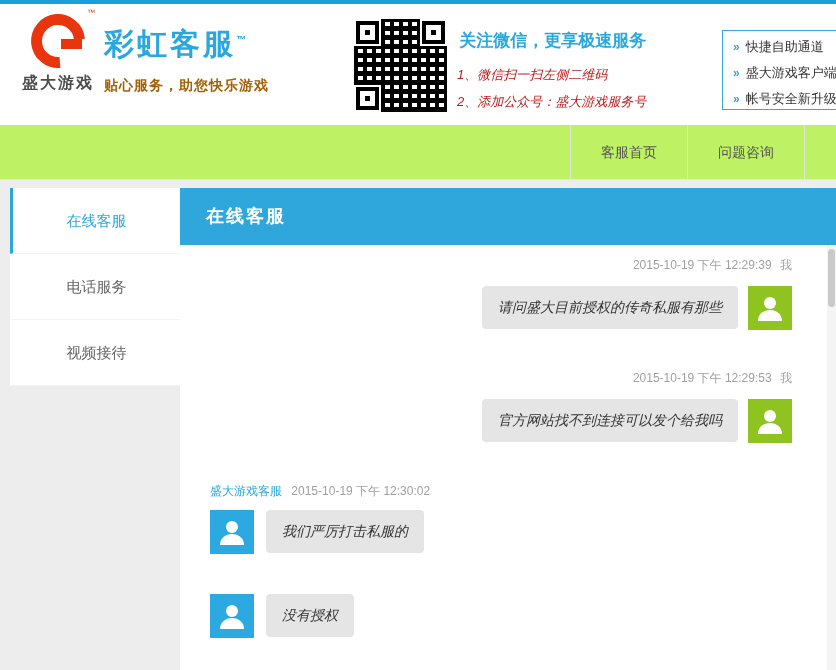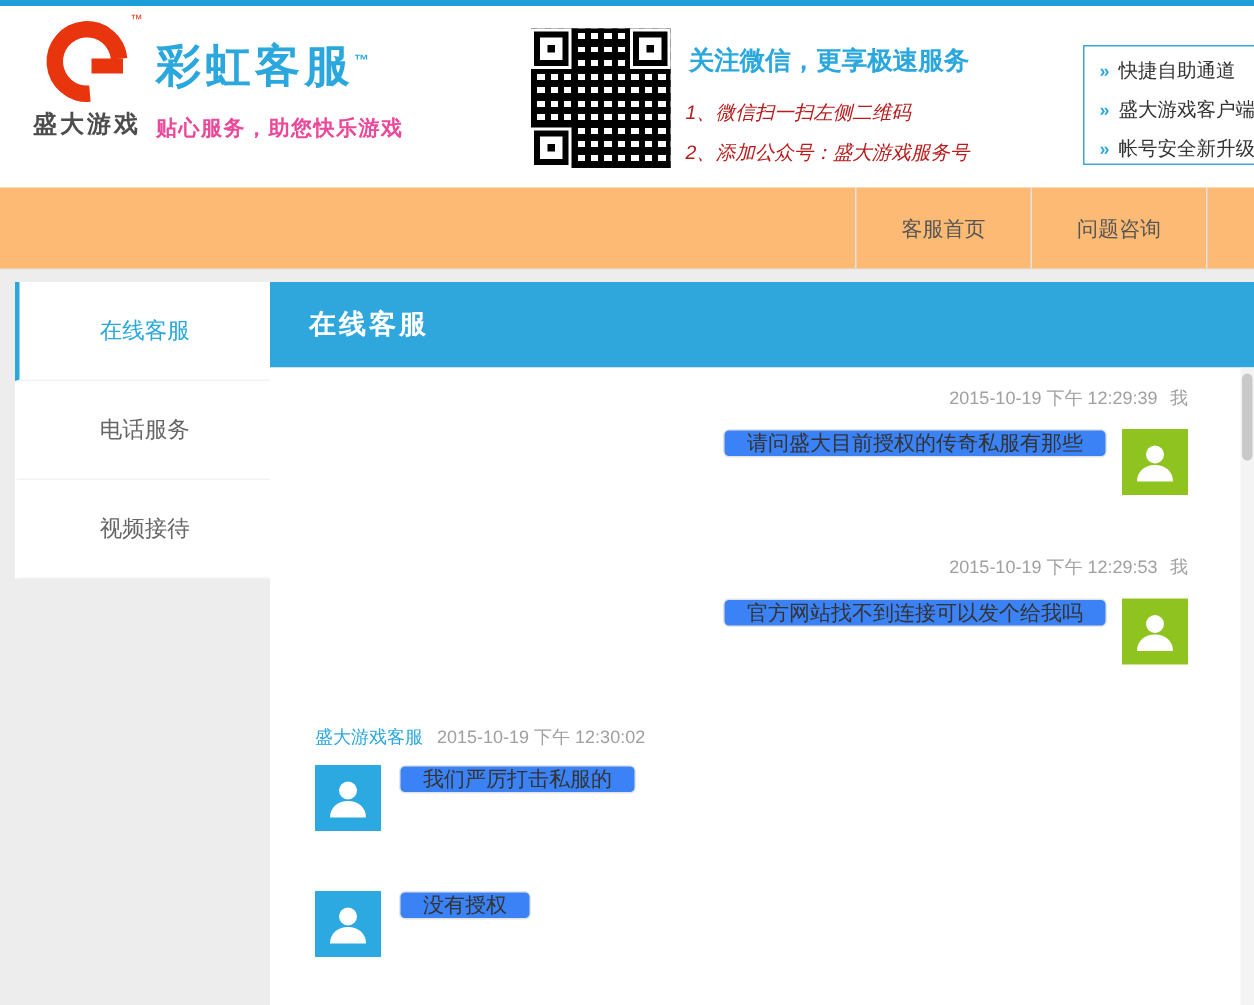--- a/index.html
+++ b/index.html
@@ -15,21 +15,21 @@
   .logo-g { position:relative; width:58px; height:58px; margin:0 auto; }
   .g-ring { position:absolute; inset:2px; border:11px solid #e8350e; border-radius:50%;
             border-right-color:transparent; transform:rotate(40deg); }
   .g-bar  { position:absolute; right:5px; top:27px; width:21px; height:10px; background:#e8350e; }
   .g-tm   { position:absolute; right:-8px; top:-4px; font-size:8px; color:#e8350e; }
   .brand-name { margin-top:3px; font-size:16px; font-weight:bold; color:#4d4d4d; letter-spacing:2px; }
 
   .title-block { position:absolute; left:104px; top:20px; }
   .product-title { font-size:30px; color:#2aa7dc; font-weight:bold; letter-spacing:3px; }
   .product-title sup { font-size:10px; letter-spacing:0; }
-  .slogan { margin-top:12px; font-size:14px; color:#ec4899; font-weight:bold; letter-spacing:1px; }
+  .slogan { margin-top:12px; font-size:14px; color:#a16207; font-weight:bold; letter-spacing:1px; }
 
   .qr { position:absolute; left:352px; top:13px; width:97px; height:97px; background:#fff; overflow:hidden; }
   .qr-noise { position:absolute; inset:2px;
       background:
         repeating-linear-gradient(90deg,#000 0 4px,transparent 4px 9px),
         repeating-linear-gradient(0deg,#000 0 5px,#fff 5px 9px); }
   .finder { position:absolute; width:27px; height:27px; background:#fff; }
   .finder::before { content:""; position:absolute; inset:2px; border:4px solid #000; }
   .finder::after  { content:""; position:absolute; inset:11px; background:#000; }
   .finder.tl { left:2px; top:2px; }
@@ -40,21 +40,21 @@
   .wechat-head { font-size:17px; color:#2aa7dc; font-weight:bold; margin-bottom:14px;text-align:right; }
   .wechat-line { font-size:13px; color:#b91c1c; margin-bottom:9px;font-style:italic; }
 
   .quick-box { position:absolute; left:722px; top:26px; width:160px; height:80px;
                border:1px solid #3aa7d9; background:#fff; padding:7px 0 0 10px; overflow:hidden; }
   .quick-item { display:flex; align-items:center; font-size:13px; color:#333;
                 margin-bottom:8px; white-space:nowrap; cursor:pointer; }
   .quick-arrow { color:#2aa7dc; margin-right:6px; font-weight:bold; font-size:12px; }
 
   
-  .nav { position:relative; height:55px; background:#fdba74;
+  .nav { position:relative; height:55px; background:#bef264;
          border-bottom:1px solid #e6e6e6;text-decoration:underline; }
   .nav-inner { position:absolute; right:0; top:0; height:100%; display:flex; }
   .nav-item { font-size:14px; color:#555; line-height:55px; padding:0 30px;
               border-left:1px solid #e2e2e2; cursor:pointer; white-space:nowrap; }
   .nav-stub { width:32px; border-left:1px solid #e2e2e2; }
 
   
   .content { position:relative; height:490px; background:#ededed; }
 
   .sidebar { position:absolute; left:10px; top:8px; width:170px; background:#fff; }
@@ -74,22 +74,22 @@
 
   .msg { margin-bottom:40px; }
   .meta-right { text-align:right; padding-right:44px; font-size:12px; color:#a0a0a0; margin-bottom:12px; }
   .meta-right .me { margin-left:5px; }
   .row-right { display:flex; justify-content:flex-end; align-items:flex-start; gap:10px; padding-right:44px; }
   .meta-left { padding-left:30px; font-size:12px; margin-bottom:10px; }
   .sender { color:#2aa7dc; margin-right:6px; }
   .m-time { color:#a0a0a0; }
   .row-left { display:flex; align-items:flex-start; gap:12px; padding-left:30px; }
 
-  .bubble { max-width:380px; background:#3b82f6; border:1px solid #e4e4e4; border-radius:4px;
-            padding:0 15px; font-size:14px; color:#333; line-height:1.2; }
+  .bubble { max-width:380px; background:#e5e5e5; border:1px solid #e4e4e4; border-radius:4px;
+            padding:12px 15px; font-size:14px; color:#333; line-height:1.2;font-style:italic; }
   .avatar { width:44px; height:44px; flex:0 0 44px; display:flex;
             align-items:center; justify-content:center; }
   .avatar.green { background:#8fc320; }
   .avatar.blue  { background:#2ba9e0; }
 </style>
 </head>
 <body>
 
 <div class="top-line"></div>
 

